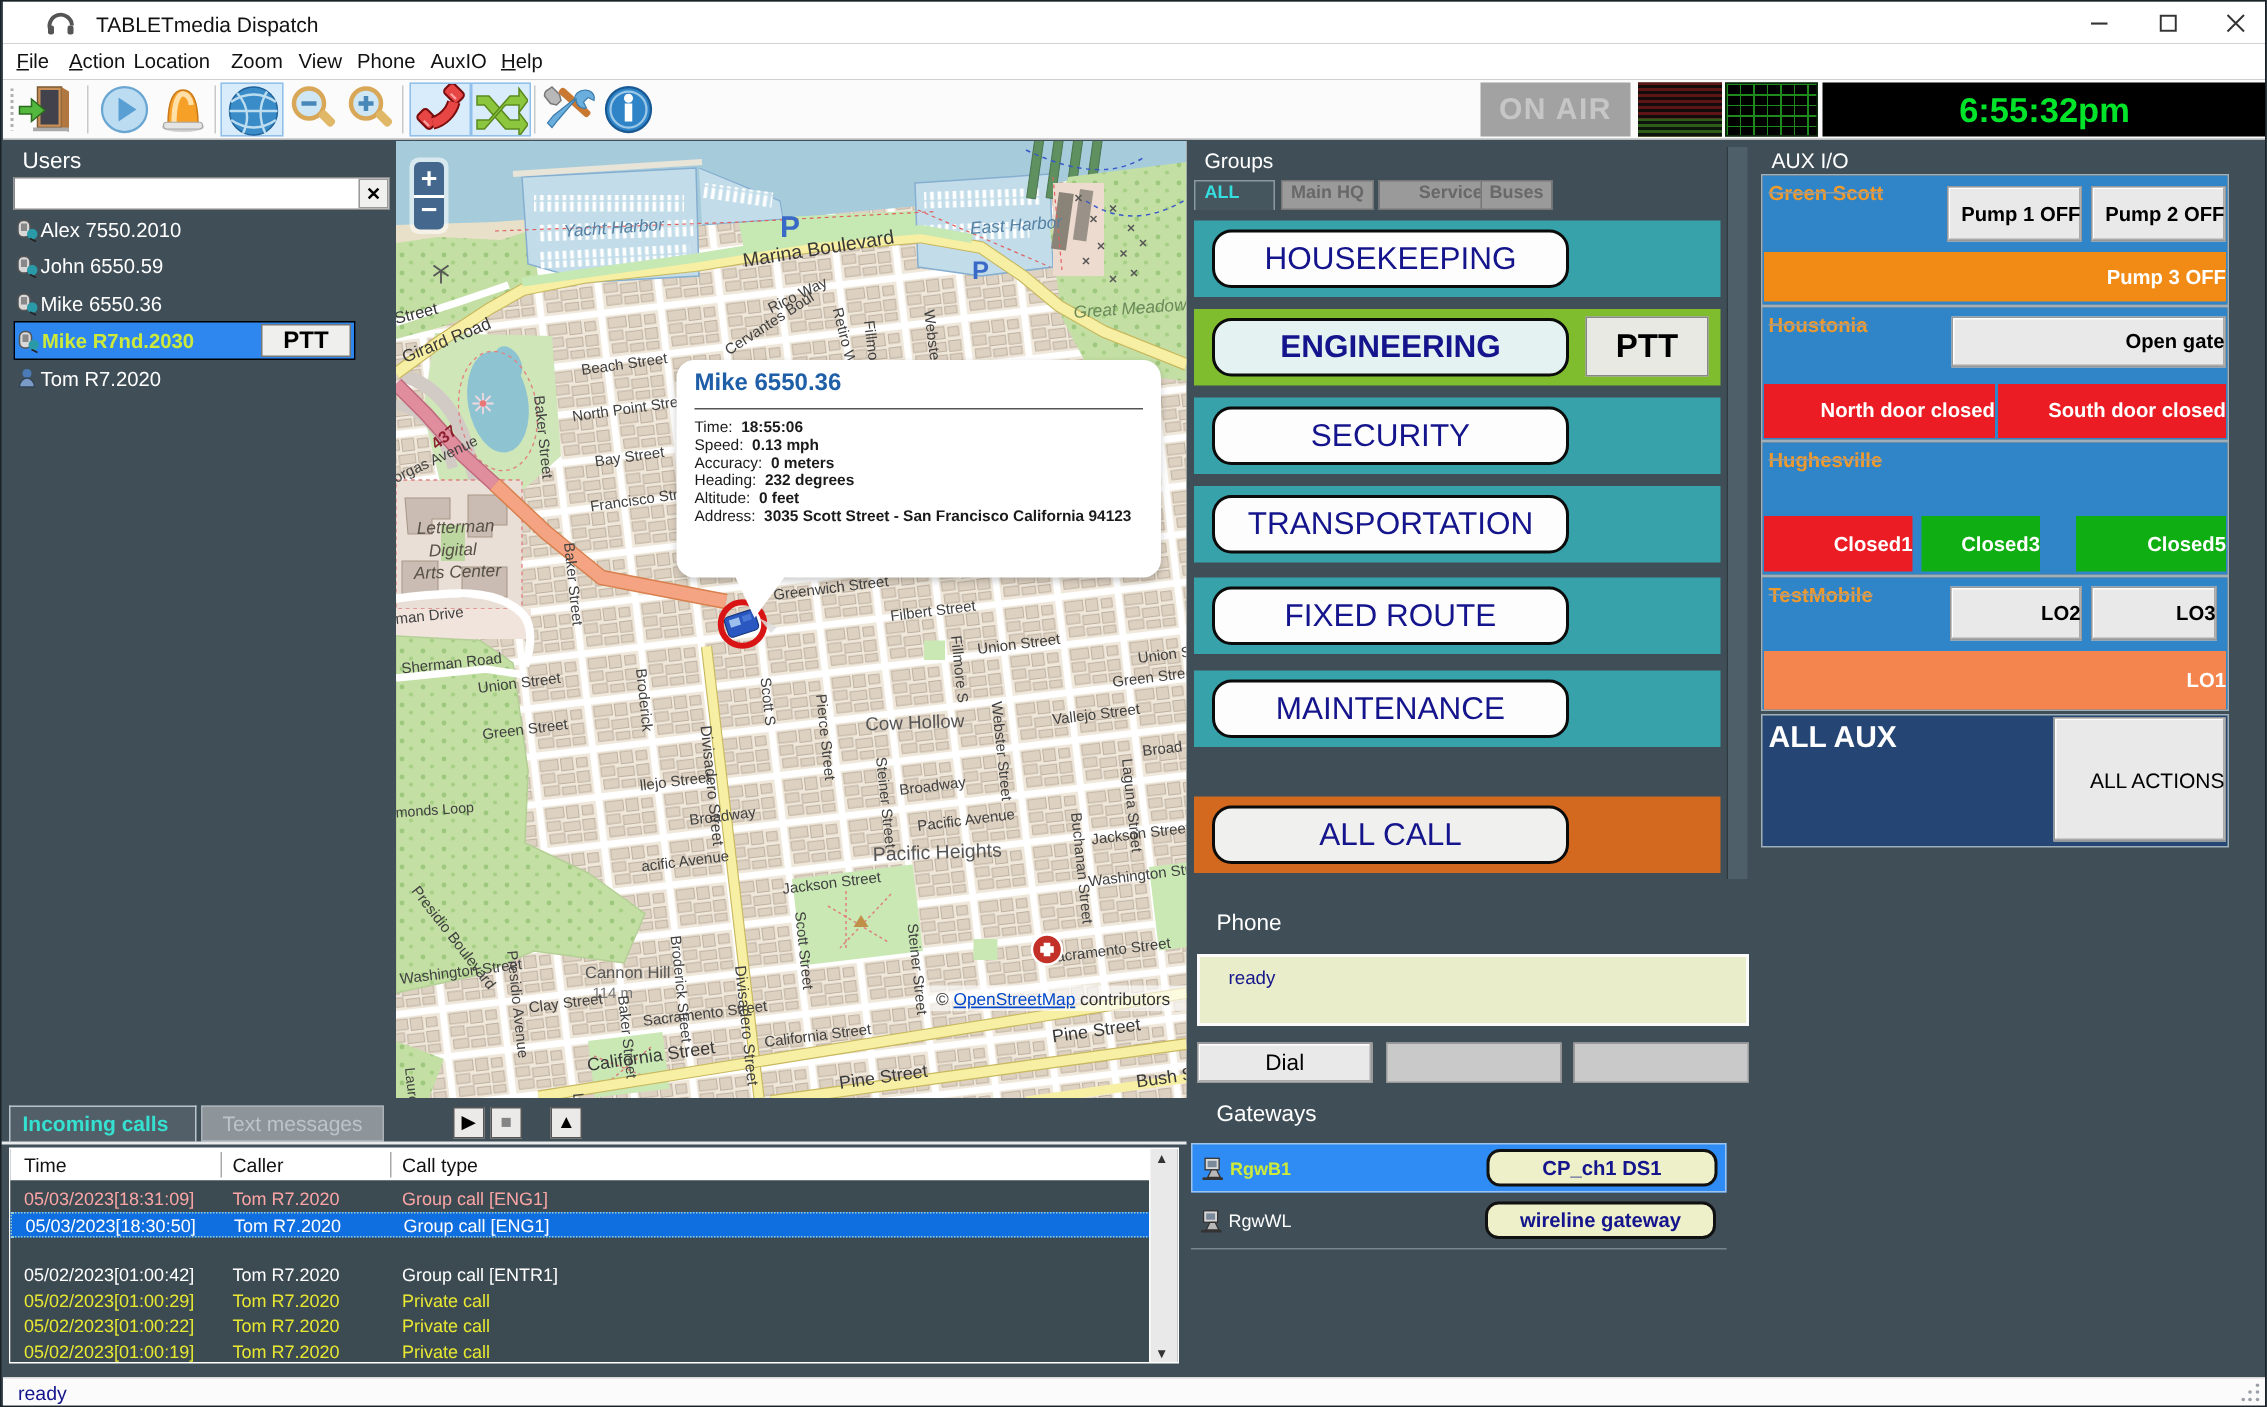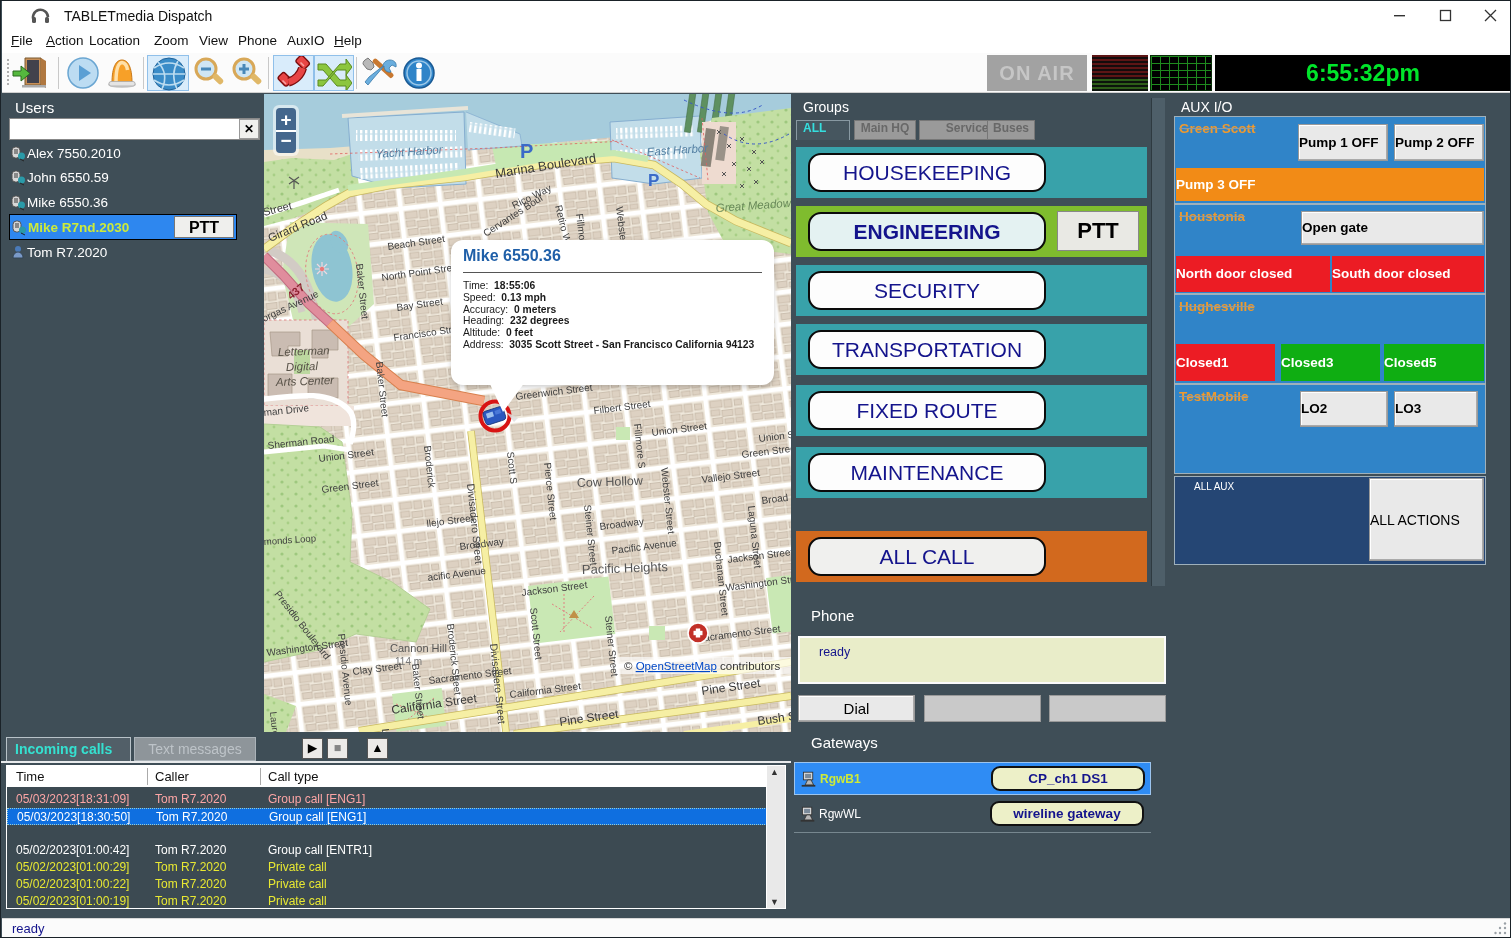--- a/index.html
+++ b/index.html
@@ -37,21 +37,21 @@
 
 #groups-title { position:absolute; left:802px; top:98px; color:#fff; font-size:14px; }
 .gtab { position:absolute; top:119px; height:20px; font-size:12px; font-weight:bold; text-align:center; }
 .gstrip { position:absolute; left:795px; width:351px; height:51px; }
 .gbtn { position:absolute; left:12px; top:6px; width:238px; height:39px; background:#fdfdfd; border:2px solid #0b0b0b; border-radius:13px; color:#14148c; font-size:21px; text-align:center; line-height:35px; }
 .gptt { position:absolute; left:261px; top:5px; width:82px; height:40px; background:#e9e9e4; border:1px solid #888; color:#000; font-weight:bold; font-size:22px; text-align:center; line-height:38px; }
 
 #aux-title { position:absolute; left:1180px; top:98px; color:#fff; font-size:14px; }
 .auxsec { position:absolute; left:1174px; width:310px; background:#3084c8; outline:1px solid #9fb0ba; }
 .auxlbl { position:absolute; left:4px; top:4px; color:#ef9a2e; font-weight:bold; font-size:13.5px; text-decoration:line-through; text-decoration-color:#8b9aa5; }
-.auxbtn { position:absolute; font-weight:bold; font-size:13.5px; text-align:left; }
+.auxbtn { position:absolute; font-weight:bold; font-size:13.5px; text-align:right; }
 .graybtn { background:#e9e9e9; border:1px solid #999; color:#000; box-shadow:inset -1px -1px 0 #aaa, inset 1px 1px 0 #fff; }
 .redbtn { background:#ec1c24; color:#fff; }
 .greenbtn { background:#0fae12; color:#fff; }
 
 #phone-title { position:absolute; left:810px; top:606px; color:#fff; font-size:15px; }
 #phone-box { position:absolute; left:797px; top:635px; width:368px; height:48px; background:#e9edc9; border:2px solid #fbfbfb; }
 #phone-box span { position:absolute; left:19px; top:7px; color:#14148c; font-size:12.5px; }
 .pbtn { position:absolute; top:694px; width:117px; height:27px; }
 
 #gw-title { position:absolute; left:810px; top:733px; color:#fff; font-size:15px; }
@@ -480,30 +480,31 @@
 </div>
 <div class="auxsec" style="top:204px; height:88px;">
   <span class="auxlbl">Houstonia</span>
   <div class="auxbtn graybtn" style="left:126px; top:6px; width:183px; height:34px; line-height:32px;">Open gate</div>
   <div class="auxbtn redbtn" style="left:1px; top:51px; width:154px; height:36px; line-height:36px;">North door closed</div>
   <div class="auxbtn redbtn" style="left:157px; top:51px; width:152px; height:36px; line-height:36px;">South door closed</div>
 </div>
 <div class="auxsec" style="top:294px; height:88px;">
   <span class="auxlbl">Hughesville</span>
   <div class="auxbtn redbtn" style="left:1px; top:49px; width:99px; height:37px; line-height:37px;">Closed1</div>
-  <div class="auxbtn greenbtn" style="left:106px; top:49px; width:99px; height:37px; line-height:37px;">Closed3</div>
+  <div class="auxbtn greenbtn" style="left:106px; top:49px; width:79px; height:37px; line-height:37px;">Closed3</div>
   <div class="auxbtn greenbtn" style="left:209px; top:49px; width:100px; height:37px; line-height:37px;">Closed5</div>
 </div>
 <div class="auxsec" style="top:384px; height:88px;">
   <span class="auxlbl">TestMobile</span>
   <div class="auxbtn graybtn" style="left:125px; top:6px; width:88px; height:36px; line-height:34px;">LO2</div>
   <div class="auxbtn graybtn" style="left:219px; top:6px; width:84px; height:36px; line-height:34px;">LO3</div>
+  <div class="auxbtn" style="left:1px; top:49px; width:308px; height:39px; line-height:39px; background:#f4854e; color:#fff;">LO1</div>
 </div>
 <div class="auxsec" style="top:476px; height:87px; background:#254674;">
-  <span style="position:absolute; left:19px; top:4px; color:#fff; font-weight:normal; font-size:10px;">ALL AUX</span>
+  <span style="position:absolute; left:4px; top:4px; color:#fff; font-weight:bold; font-size:20px;">ALL AUX</span>
   <div class="auxbtn graybtn" style="left:194px; top:1px; width:115px; height:83px; line-height:83px; font-weight:normal; font-size:14px;">ALL ACTIONS</div>
 </div>
 
 <div id="phone-title">Phone</div>
 <div id="phone-box">
     <span>ready</span>
   </div>
 <div class="pbtn graybtn" style="left:797px; text-align:center; line-height:26px; font-size:15px; color:#000;">Dial</div>
 <div class="pbtn" style="left:923px; background:#c9c9c9; border:1px solid #999;"></div>
 <div class="pbtn" style="left:1048px; background:#c9c9c9; border:1px solid #999;"></div>

